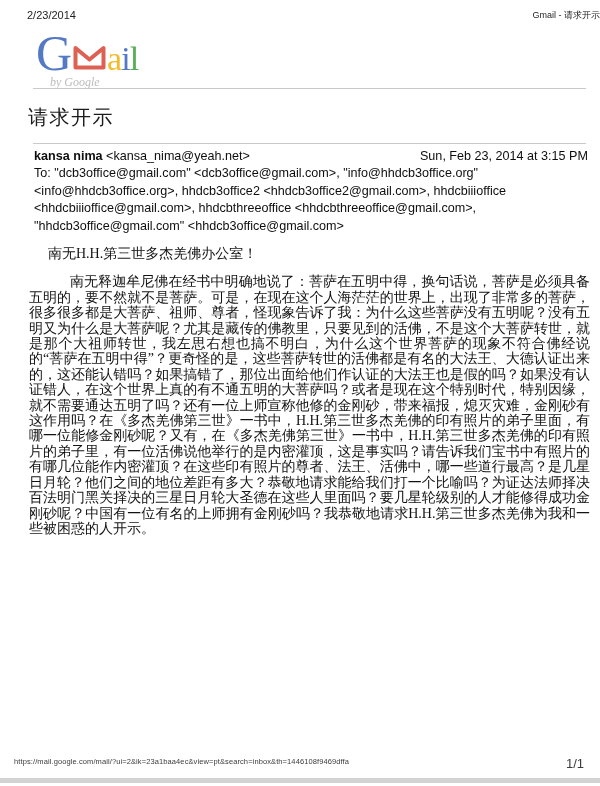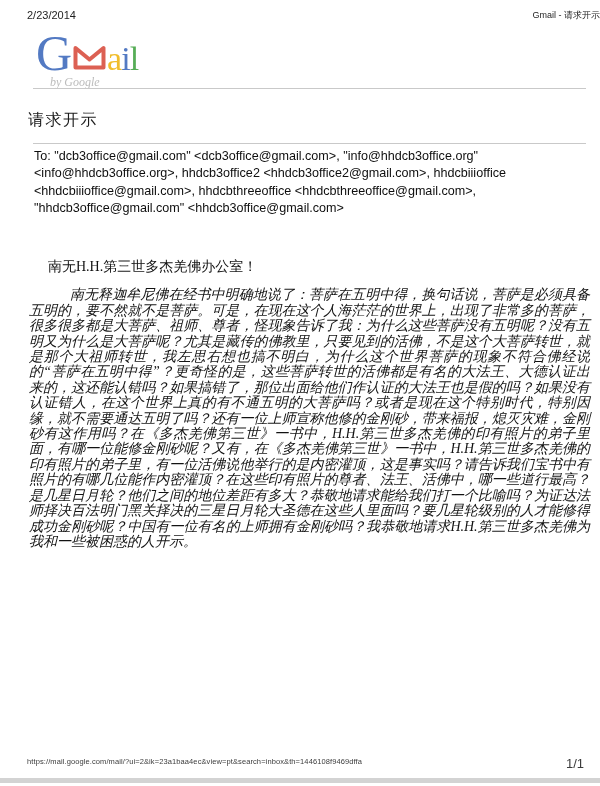--- a/index.html
+++ b/index.html
@@ -4,73 +4,77 @@
 <style>
   html,body{margin:0;padding:0;}
   body{
     width:600px;height:786px;position:relative;background:#ffffff;
     font-family:"Liberation Sans","DejaVu Sans",sans-serif;color:#111;
     overflow:hidden;
   }
   
   .print-date{position:absolute;top:9px;left:27px;font-size:11px;color:#1e1e1e;}
   .print-title{position:absolute;top:9px;left:60px;right:0;text-align:right;font-size:9px;color:#1e1e1e;}
-  .footer-url{position:absolute;top:757px;left:27px;font-size:7.5px;color:#3c3c3c;letter-spacing:.1px;}
+  .footer-url{position:absolute;top:757px;left:14px;font-size:7.5px;color:#3c3c3c;letter-spacing:.1px;}
   .footer-page{position:absolute;top:756px;right:16px;font-size:13px;color:#3c3c3c;}
   .scan-strip{position:absolute;top:778px;left:0;width:600px;height:5px;background:#cbcbcb;opacity:.85;}
 
   
   .gmail-logo{position:absolute;top:28px;left:36px;font-family:"Liberation Serif","DejaVu Serif",serif;letter-spacing:-1px;opacity:.88;}
   .logo-row{line-height:1;white-space:nowrap;}
   .lg{font-size:50px;}
   .la,.li,.ll{font-size:34px;}
   .logo-m-svg{vertical-align:baseline;margin:0 1px 0 2px;}
   .logo-byline{font-size:12px;color:#b3b3b3;letter-spacing:0;margin:-3px 0 0 14px;font-style:italic;}
 
   
   .rule{position:absolute;height:1px;background:#c9c9c9;}
   .rule-top{top:88px;left:33px;width:553px;}
   .rule-mid{top:143px;left:33px;width:553px;}
 
   
-  .subject{position:absolute;top:110px;left:28px;font-size:16px;
+  .subject{position:absolute;top:104px;left:28px;font-size:20px;
     font-family:Liberation Sans, sans-serif;color:#1b1b1b;letter-spacing:1.5px;}
 
   
   .msg-header{position:absolute;top:148px;left:34px;width:554px;font-size:12.6px;line-height:17.4px;color:#0e0e0e;}
   .from-row{display:flex;justify-content:space-between;}
   .from-name{font-weight:bold;}
   .msg-date{white-space:nowrap;}
   .to-block{word-wrap:break-word;}
 
   
   .msg-body{position:absolute;top:246px;left:29px;width:561px;
-    font-family:"Liberation Serif","DejaVu Serif",serif;font-size:14px;line-height:15.4px;color:#121212;margin-top:13px;}
+    font-family:"Liberation Serif","DejaVu Serif",serif;font-size:14px;line-height:15.4px;color:#121212;}
   .greeting{padding-left:19px;}
-  .body-para{margin-top:13px;text-indent:41px;text-align:justify;font-style:italic;}
+  .body-para{margin-top:13px;text-indent:41px;text-align:justify;}
   .signature{margin-top:34px;padding-left:278px;}
 </style>
 </head>
 <body>
 
 <div class="print-date">2/23/2014</div>
 <div class="print-title">Gmail - 请求开示</div>
 
 <div class="gmail-logo">
   <div class="logo-row"><span class="lg" style="color: rgb(60, 104, 187);">G</span><svg class="logo-m-svg" width="33" height="25" viewBox="0 0 33 25">
         <path d="M2.5 22.5 V3 L16.5 14.5 L30.5 3 V22.5 Z" fill="none" stroke="#d84b3c" stroke-width="4" stroke-linejoin="round" stroke-linecap="round"></path>
       </svg><span class="la" style="color: rgb(239, 181, 15);">a</span><span class="li" style="color: rgb(60, 104, 187);">i</span><span class="ll" style="color: rgb(63, 162, 63);">l</span></div>
   <div class="logo-byline">by Google</div>
 </div>
 
 <div class="rule rule-top"></div>
 <div class="subject">请求开示</div>
 <div class="rule rule-mid"></div>
 
 <div class="msg-header">
+  <div class="from-row">
+    <span><span class="from-name">kansa nima</span> <span>&lt;kansa_nima@yeah.net&gt;</span></span>
+    <span class="msg-date">Sun, Feb 23, 2014 at 3:15 PM</span>
+  </div>
   <div class="to-block"><span>To: </span><span>"dcb3office@gmail.com" &lt;dcb3office@gmail.com&gt;, "info@hhdcb3office.org" &lt;info@hhdcb3office.org&gt;, hhdcb3office2 &lt;hhdcb3office2@gmail.com&gt;, hhdcbiiioffice &lt;hhdcbiiioffice@gmail.com&gt;, hhdcbthreeoffice &lt;hhdcbthreeoffice@gmail.com&gt;, "hhdcb3office@gmail.com" &lt;hhdcb3office@gmail.com&gt;</span></div>
 </div>
 
 <div class="msg-body">
   <div class="greeting">南无H.H.第三世多杰羌佛办公室！</div>
   <div class="body-para">南无释迦牟尼佛在经书中明确地说了：菩萨在五明中得，换句话说，菩萨是必须具备五明的，要不然就不是菩萨。可是，在现在这个人海茫茫的世界上，出现了非常多的菩萨，很多很多都是大菩萨、祖师、尊者，怪现象告诉了我：为什么这些菩萨没有五明呢？没有五明又为什么是大菩萨呢？尤其是藏传的佛教里，只要见到的活佛，不是这个大菩萨转世，就是那个大祖师转世，我左思右想也搞不明白，为什么这个世界菩萨的现象不符合佛经说的“菩萨在五明中得”？更奇怪的是，这些菩萨转世的活佛都是有名的大法王、大德认证出来的，这还能认错吗？如果搞错了，那位出面给他们作认证的大法王也是假的吗？如果没有认证错人，在这个世界上真的有不通五明的大菩萨吗？或者是现在这个特别时代，特别因缘，就不需要通达五明了吗？还有一位上师宣称他修的金刚砂，带来福报，熄灭灾难，金刚砂有这作用吗？在《多杰羌佛第三世》一书中，H.H.第三世多杰羌佛的印有照片的弟子里面，有哪一位能修金刚砂呢？又有，在《多杰羌佛第三世》一书中，H.H.第三世多杰羌佛的印有照片的弟子里，有一位活佛说他举行的是内密灌顶，这是事实吗？请告诉我们宝书中有照片的有哪几位能作内密灌顶？在这些印有照片的尊者、法王、活佛中，哪一些道行最高？是几星日月轮？他们之间的地位差距有多大？恭敬地请求能给我们打一个比喻吗？为证达法师择决百法明门黑关择决的三星日月轮大圣德在这些人里面吗？要几星轮级别的人才能修得成功金刚砂呢？中国有一位有名的上师拥有金刚砂吗？我恭敬地请求H.H.第三世多杰羌佛为我和一些被困惑的人开示。</div>
 </div>
 
 <div class="footer-url">https://mail.google.com/mail/?ui=2&amp;ik=23a1baa4ec&amp;view=pt&amp;search=inbox&amp;th=1446108f9469dffa</div>
 <div class="footer-page">1/1</div>

